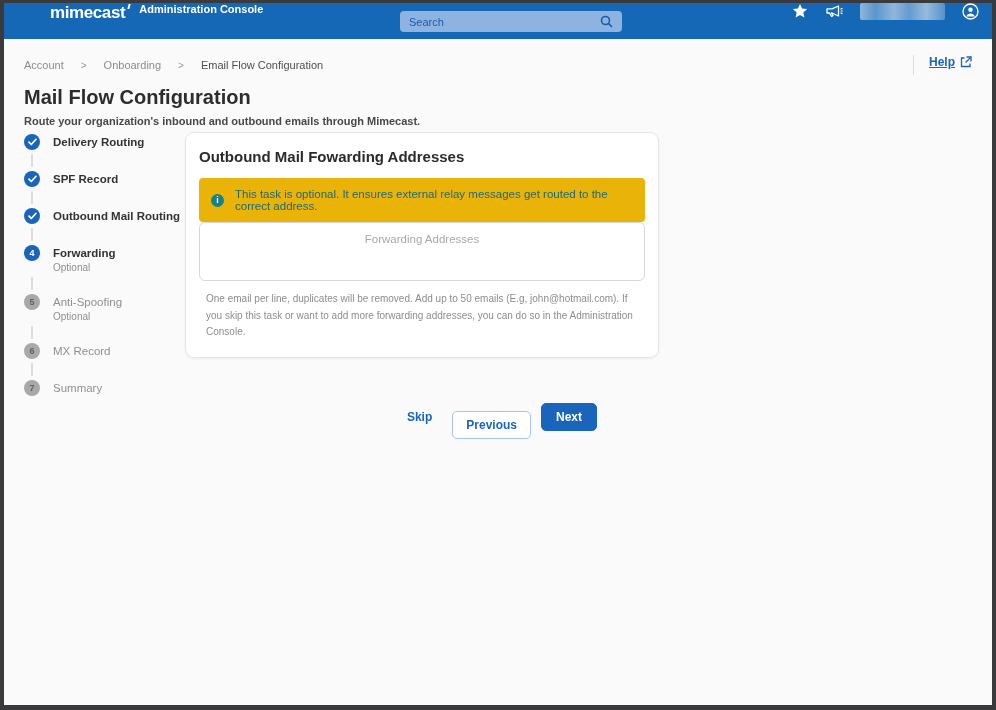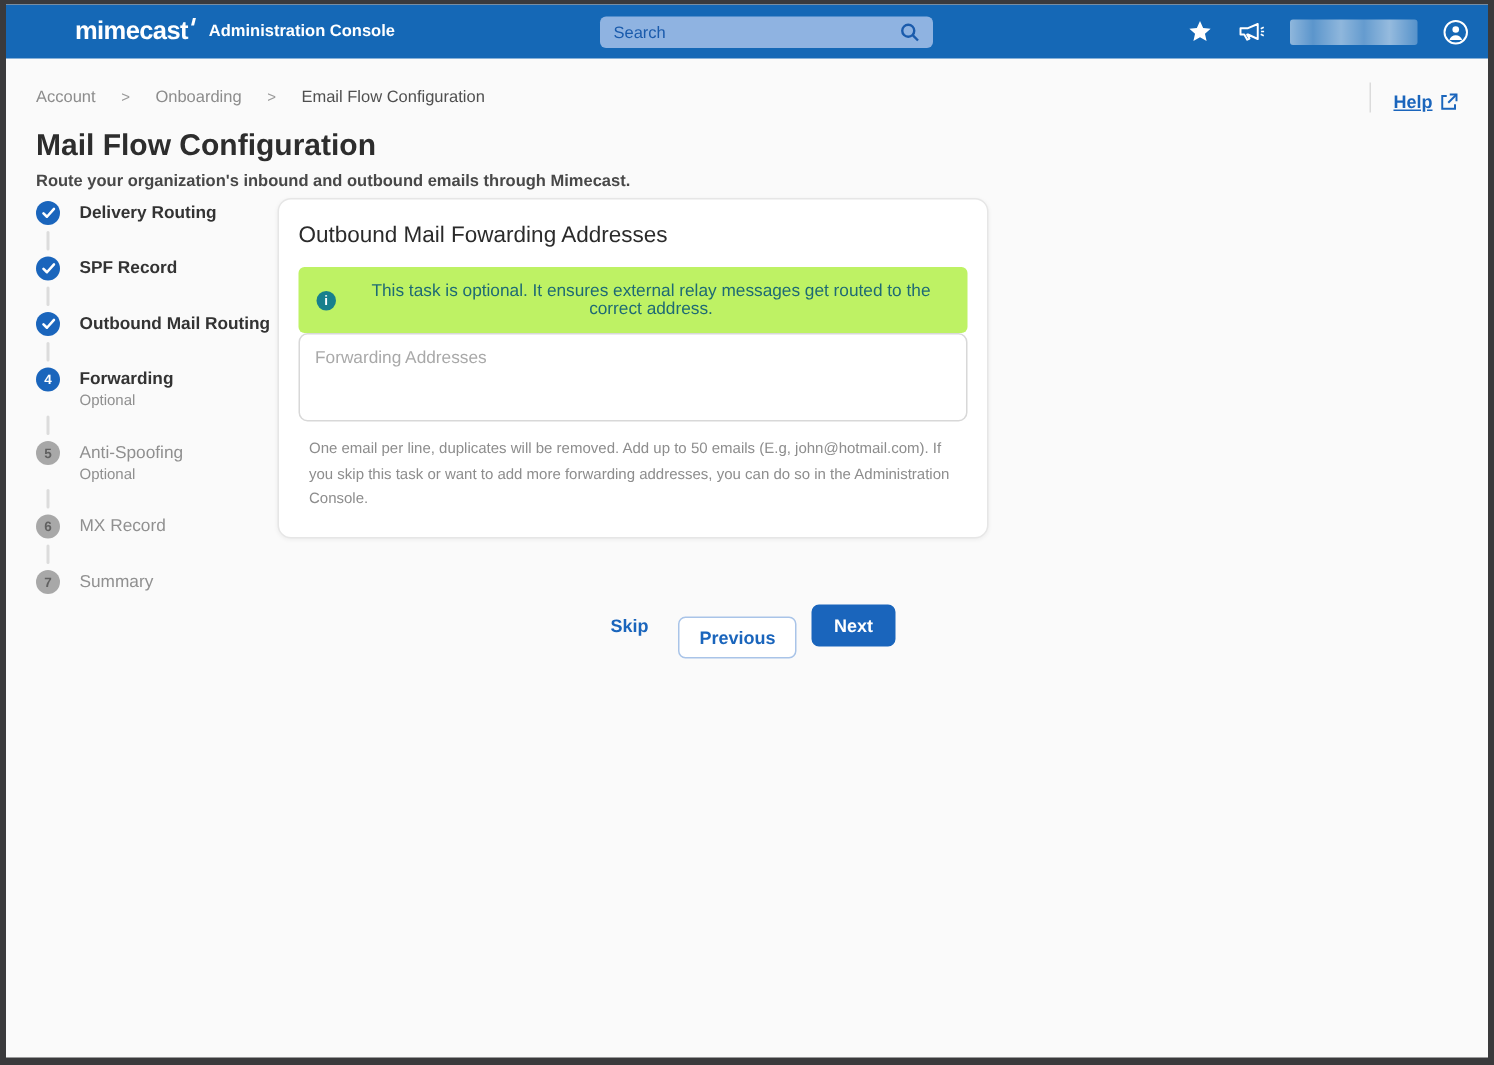--- a/index.html
+++ b/index.html
@@ -1,21 +1,21 @@
 <!DOCTYPE html>
 <html><head>
 <meta charset="utf-8">
 <style>
   * { margin:0; padding:0; box-sizing:border-box; }
   body { background:#e8e8e8; font-family:"Liberation Sans", sans-serif; }
   .frame { width:996px; height:710px; border:4px solid #3A3A3C; border-top-width:3px; border-bottom-width:5px;
            background:#FAFAFA; position:relative; overflow:hidden; }
 
   
-  .topbar { height:36px; background:#1568B6; display:flex; align-items:center; padding:0 13px; position:relative; }
+  .topbar { height:36px; background:#1568B6; display:flex; align-items:flex-start; padding:0 13px; position:relative; }
   .hamburger { width:18px; display:flex; flex-direction:column; gap:3px; cursor:pointer; }
   .hamburger span { height:2px; background:#fff; border-radius:1px; }
   .logo { color:#fff; font-size:17px; font-weight:800; margin-left:15px; letter-spacing:-0.4px; position:relative; }
   .logo::after { content:""; position:absolute; right:-5px; top:1px; width:2px; height:5px; background:#fff; transform:skewX(-14deg); }
   .product { color:#fff; font-size:11px; margin-left:14px; font-weight:600; }
   .search-wrap { position:absolute; left:396px; top:8px; width:222px; height:21px; background:#8FB3E1;
                  border-radius:4px; display:flex; align-items:center; padding:0 9px;gap:48px; }
   .search-input { flex:1; background:transparent; border:none; outline:none; font-size:11px; color:#1A5BAC; font-family:inherit; }
   .search-input::placeholder { color:#1A5BAC; opacity:1; }
   .topbar-right { margin-left:auto; display:flex; align-items:center; gap:17px; }
@@ -23,21 +23,21 @@
   .redacted-chip { width:85px; height:17px; border-radius:2px;
     background:linear-gradient(90deg, rgba(255,255,255,.52) 0%, rgba(255,255,255,.30) 18%, rgba(255,255,255,.52) 40%,
       rgba(255,255,255,.34) 58%, rgba(255,255,255,.55) 78%, rgba(255,255,255,.28) 100%); }
 
   
   .header-row { display:flex; justify-content:space-between; align-items:center; padding:16px 20px 0 20px; }
   .breadcrumb { font-size:11px; color:#8C8C8C; display:flex; gap:17px; align-items:center; }
   .crumb { color:#8C8C8C; cursor:pointer; }
   .crumb-sep { color:#9A9A9A; font-size:10px; }
   .crumb-current { color:#4F4F4F; }
-  .help-area { display:flex; align-items:flex-end; }
+  .help-area { display:flex; align-items:flex-start; }
   .help-divider { width:1px; height:20px; background:#DBDBDB; margin-right:15px; }
   .help-link { color:#1A65BC; font-size:12px; font-weight:600; text-decoration:underline; display:flex; gap:5px; align-items:center; cursor:pointer; }
   .page-title { font-size:20px; font-weight:700; color:#2D2D2D; margin:11px 20px 0; }
   .page-subtitle { font-size:11px; color:#484848; margin:6px 20px 0;font-weight:bold; }
 
   
   .stepper { position:absolute; left:20px; top:131px; width:162px; }
   .step { display:flex; gap:13px; align-items:flex-start; cursor:default; }
   .step-circle { width:16px; height:16px; border-radius:50%; flex:none; display:flex; align-items:center;
                  justify-content:center; font-size:9px; font-weight:700; }
@@ -45,29 +45,29 @@
   .step.upcoming .step-circle { background:#A8A8A8; color:#616161; }
   .step-label { font-size:11.5px; color:#333; font-weight:600; padding-top:2px; }
   .step.current .step-label { font-weight:700; }
   .step.upcoming .step-label { color:#909090; font-weight:400; }
   .step-sub { font-size:10px; color:#8F8F8F; margin-top:3px; }
   .connector { width:2px; height:13px; background:#DCDCDC; margin:4px 0 4px 7px; border-radius:1px; }
 
   
   .card { position:absolute; left:181px; top:129px; width:474px; background:#fff; border:1px solid #E6E6E6;
           border-radius:9px; box-shadow:0 1px 3px rgba(0,0,0,.05); padding:15px 13px 16px; }
-  .card-title { font-size:15px; font-weight:400; color:#2B2B2B; margin-bottom:13px; }
-  .alert { background:#bef264; border-radius:4px; padding:10px 12px; display:flex; align-items:center; gap:11px;text-align:center; }
+  .card-title { font-size:15px; font-weight:700; color:#2B2B2B; margin-bottom:13px; }
+  .alert { background:#eab308; border-radius:4px; padding:10px 12px; display:flex; align-items:center; gap:11px; }
   .alert-icon { width:13px; height:13px; border-radius:50%; background:#18808D; color:#fff; font-size:9px; font-weight:700;
                 display:flex; align-items:center; justify-content:center; flex:none; }
   .alert-icon::after { content:"i"; }
   .alert-text { font-size:11.5px; color:#1E6A74; }
   .card-body { font-size:11.5px; color:#3F3F3F; line-height:1.5; margin:15px 2px 15px 0; white-space:pre-wrap; }
   .fwd-textarea { width:100%; height:59px; border:1px solid #D8D8D8; border-radius:6px; padding:10px 10px;
-                  font-size:11.5px; color:#333; resize:none; font-family:inherit; background:#fff; outline:none; }
+                  font-size:11.5px; color:#333; resize:none; font-family:inherit; background:#fff; outline:none;text-align:center; }
   .fwd-textarea::placeholder { color:#A9A9A9; opacity:1; }
   .helper { font-size:10px; color:#8D8D8D; line-height:1.65; margin:6px 4px 0 7px; }
 
   
   .actions { position:absolute; left:181px; top:392px; width:412px; display:flex; justify-content:flex-end; align-items:center; gap:10px; }
   .skip-btn { color:#1A65BC; font-size:12px; font-weight:600; margin-right:10px; background:none; border:none; cursor:pointer; font-family:inherit; }
   .btn-outline { background:#fff; border:1px solid #A9C4E8; color:#1A65BC; font-size:12px; font-weight:600;
                  padding:6px 13px; border-radius:5px; cursor:pointer; font-family:inherit;margin-top:16px; }
   .btn-primary { background:#1A65BC; border:1px solid #1A65BC; color:#fff; font-size:12px; font-weight:600;
                  padding:6px 14px; border-radius:5px; cursor:pointer; font-family:inherit; }

